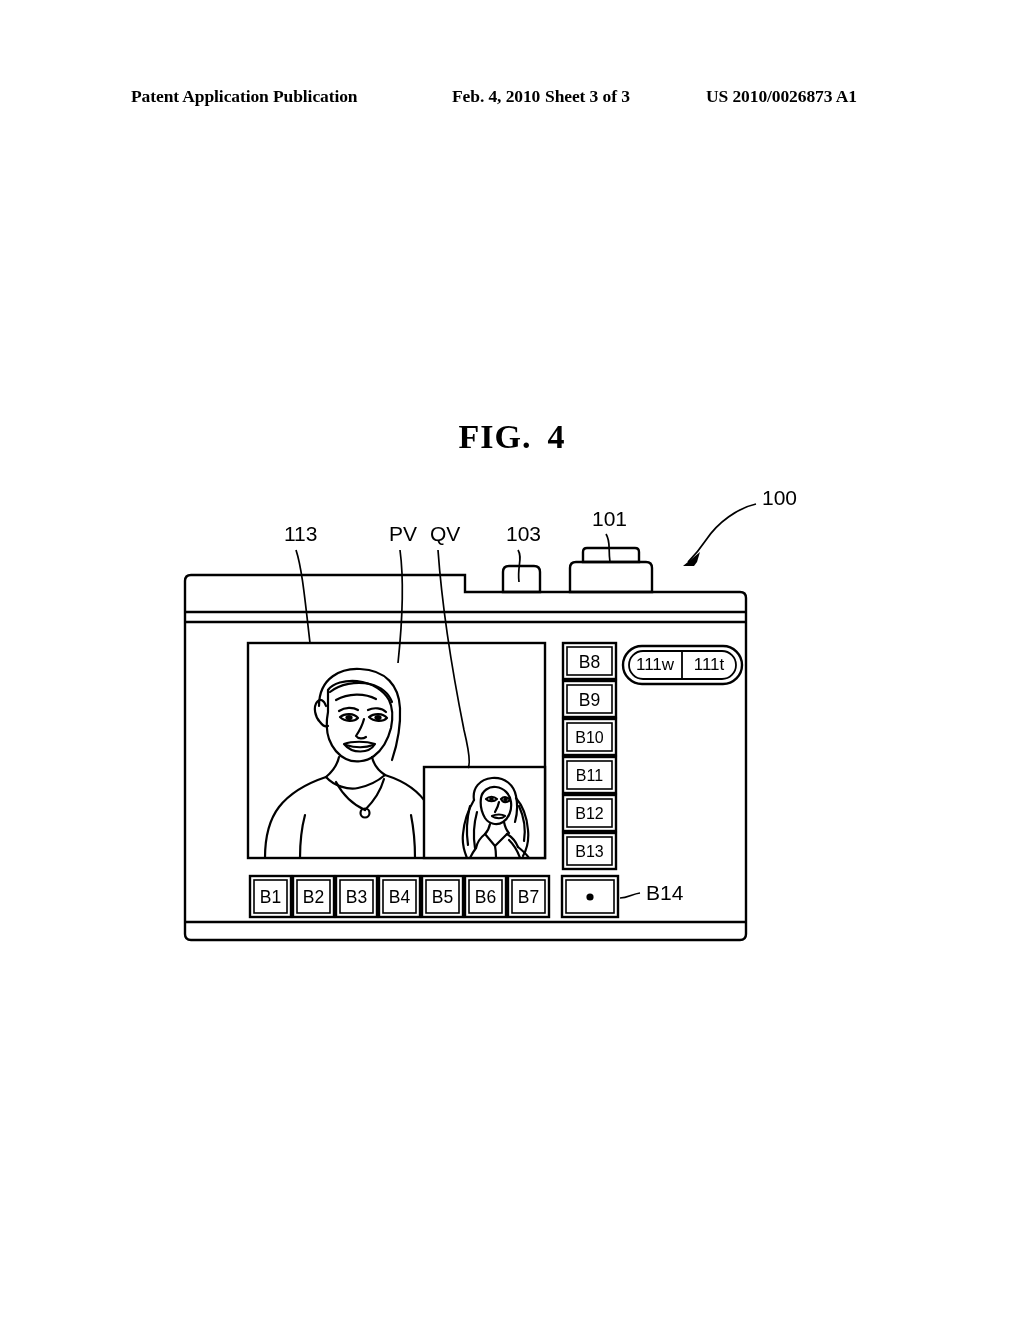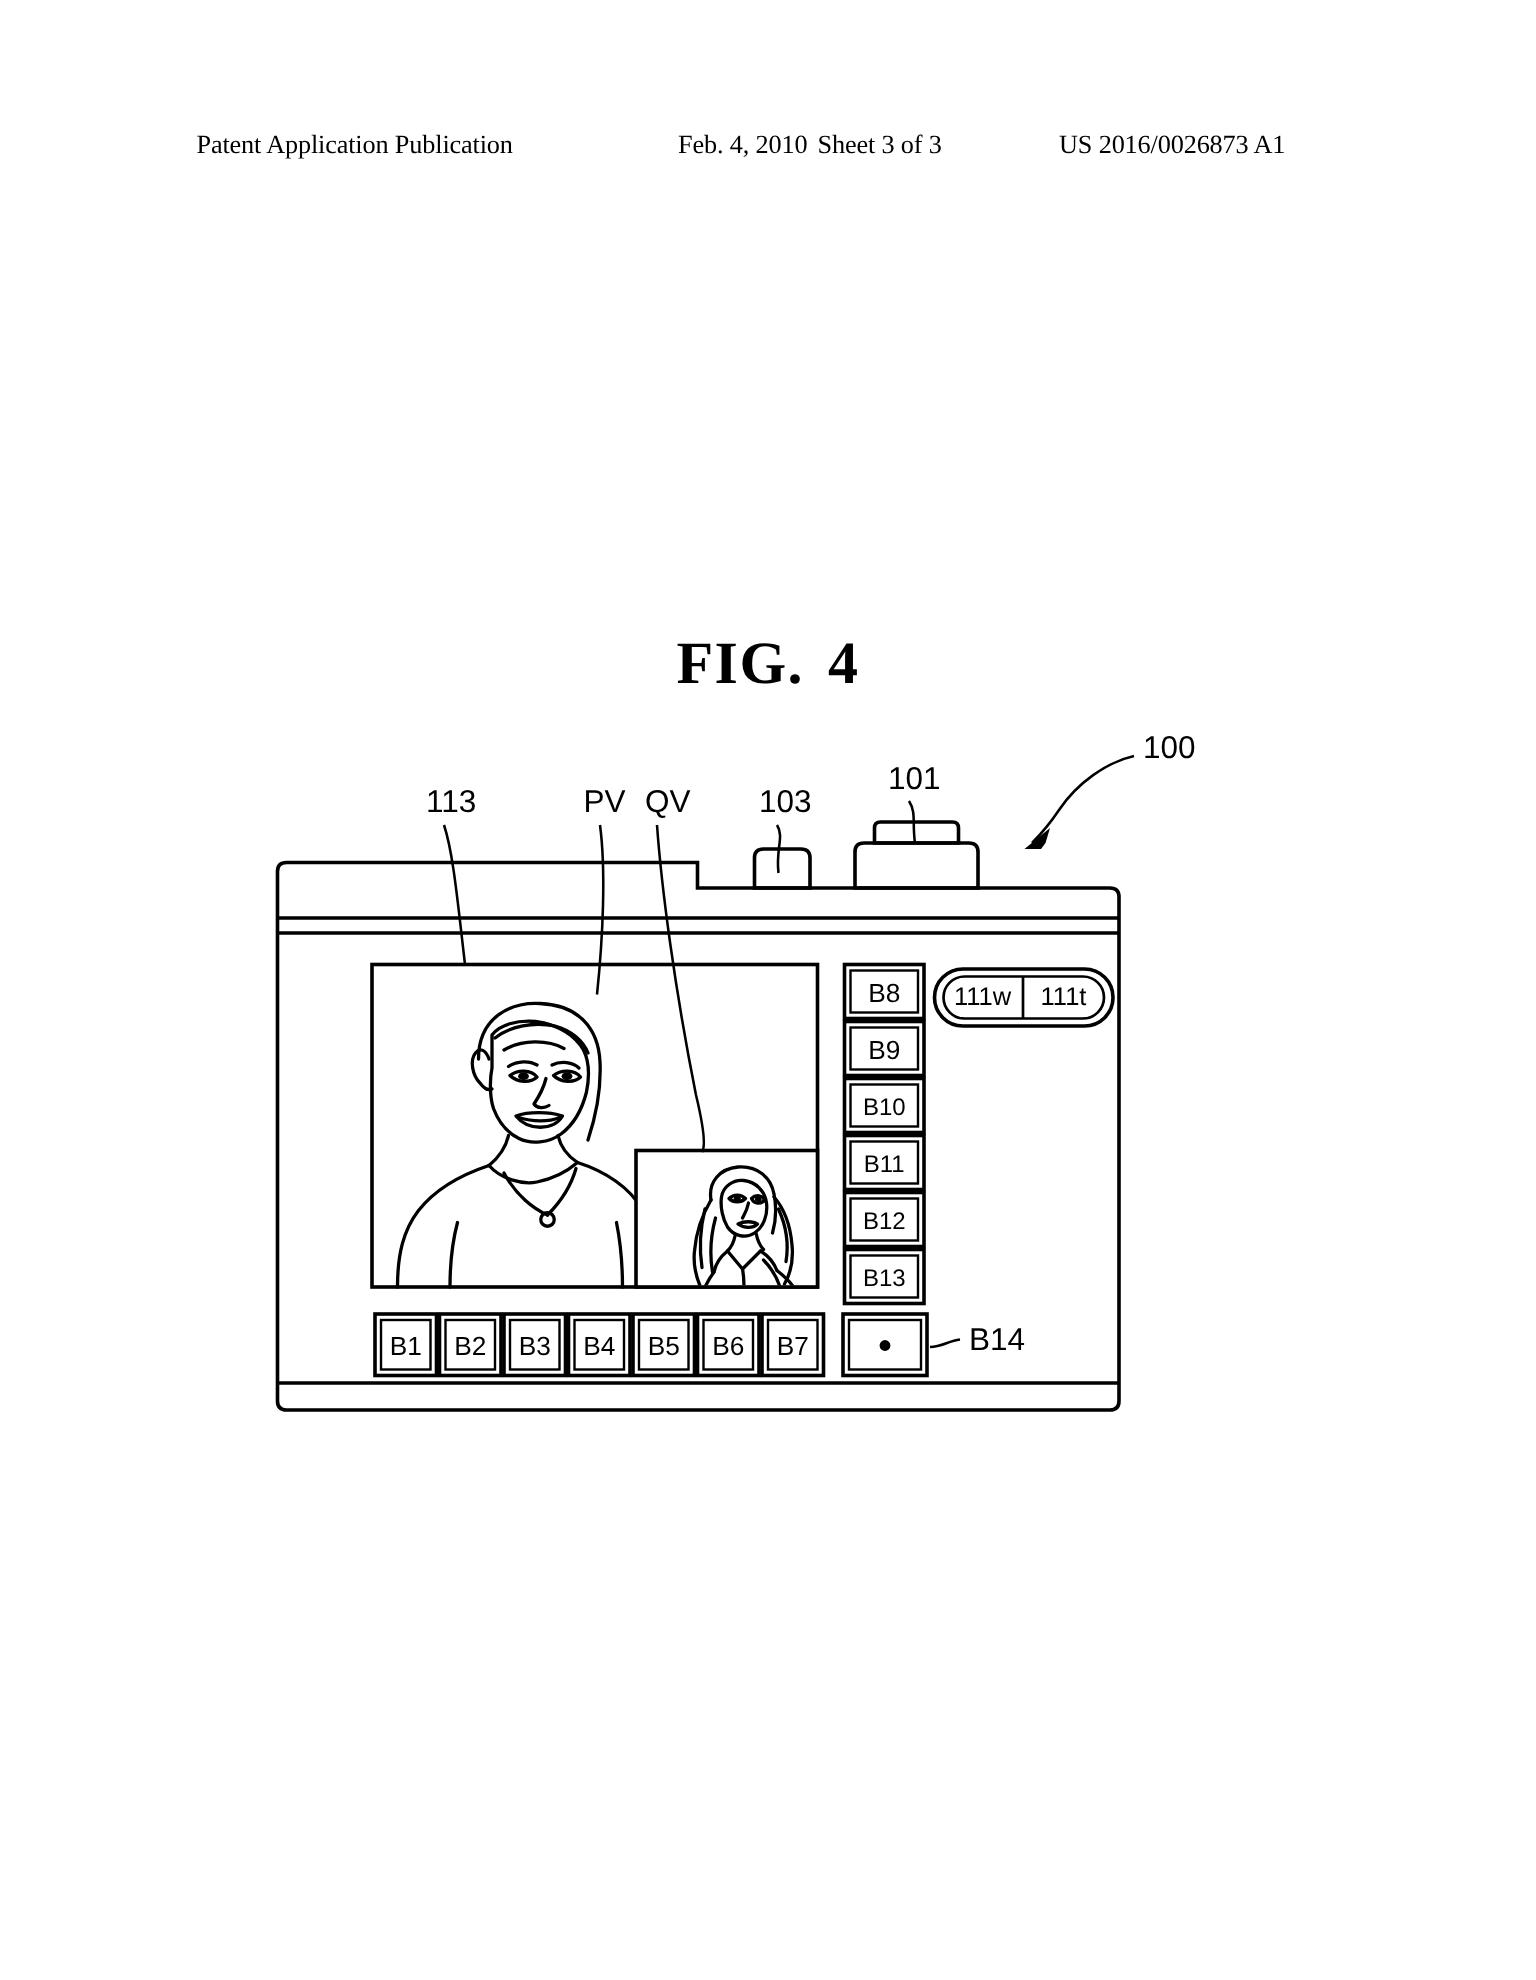--- a/index.html
+++ b/index.html
@@ -19,40 +19,40 @@
   
   #patent-header {
     position: absolute;
     top: 86px;
     left: 0;
     width: 1020px;
     height: 28px;
     display: flex;
     align-items: baseline;
     font-family: "Liberation Serif", serif;
-    font-weight: normal;
+    font-weight: bold;
     font-size: 17.5px;
     letter-spacing: -0.1px;
     white-space: nowrap;
   }
   #patent-header .hdr-pub   { position:absolute; left: 131px; }
   #patent-header .hdr-date  { position:absolute; left: 452px; }
   #patent-header .hdr-sheet { position:absolute; left: 545px; }
   #patent-header .hdr-num   { position:absolute; left: 706px; }
 
   
   #figure-title {
     position: absolute;
     top: 418px;
     left: 0;
     width: 1024px;
     text-align: center;
     font-family: "Liberation Serif", serif;
     font-weight: bold;
-    font-size: 40px;
+    font-size: 34px;
     letter-spacing: 1px;
   }
   #figure-title .fig-gap { display:inline-block; width: 16px; }
 
   
   #drawing {
     position: absolute;
     top: 0;
     left: 0;
     width: 1024px;
@@ -88,21 +88,21 @@
   .box-in { fill: #fff; stroke: #000; stroke-width: 1.6; }
   .solidfill { fill: #000; stroke: none; }
 </style>
 </head>
 <body>
 
 <div id="patent-header">
   <span class="hdr-pub">Patent Application Publication</span>
   <span class="hdr-date">Feb. 4, 2010</span>
   <span class="hdr-sheet">Sheet 3 of 3</span>
-  <span class="hdr-num">US 2016/0026873 A1</span>
+  <span class="hdr-num">US 2010/0026873 A1</span>
 </div>
 
 <div id="figure-title">
   <span>FIG.</span><span class="fig-gap"></span><span>4</span>
 </div>
 
 <div id="drawing">
 <svg width="1024" height="1320" viewBox="0 0 1024 1320" xmlns="http://www.w3.org/2000/svg">
 
   <g>

